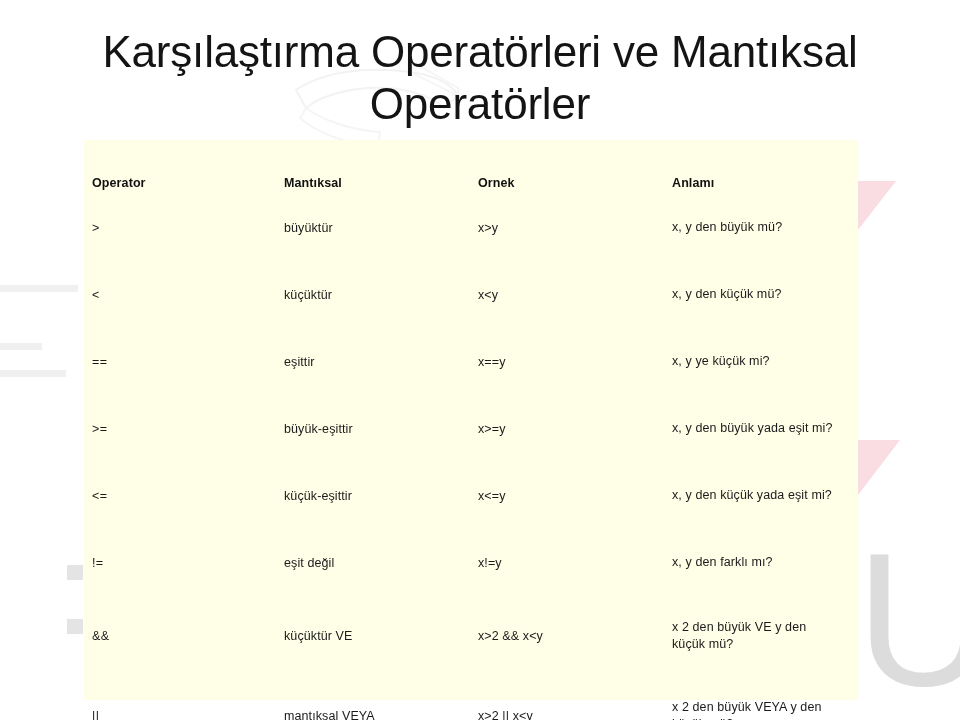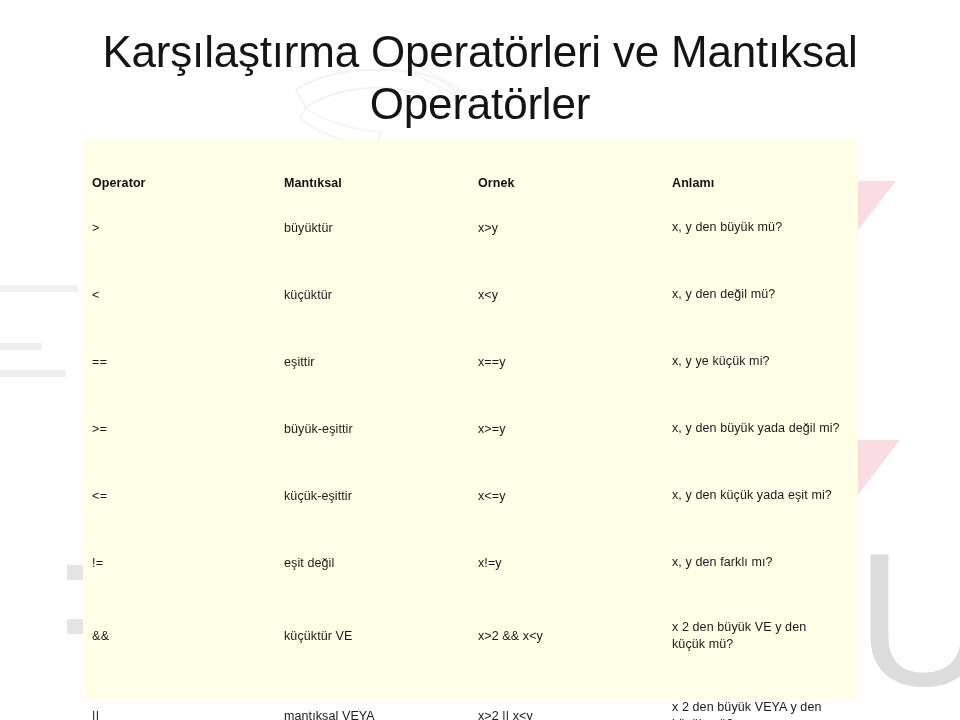--- a/index.html
+++ b/index.html
@@ -186,33 +186,33 @@
       <tr>
         <td class="op">&gt;</td>
         <td>büyüktür</td>
         <td>x&gt;y</td>
         <td class="meaning">x, y den büyük mü?</td>
       </tr>
       <tr>
         <td class="op">&lt;</td>
         <td>küçüktür</td>
         <td>x&lt;y</td>
-        <td class="meaning">x, y den değil mü?</td>
+        <td class="meaning">x, y den küçük mü?</td>
       </tr>
       <tr>
         <td class="op">==</td>
         <td>eşittir</td>
         <td>x==y</td>
         <td class="meaning">x, y ye küçük mi?</td>
       </tr>
       <tr>
         <td class="op">&gt;=</td>
         <td>büyük-eşittir</td>
         <td>x&gt;=y</td>
-        <td class="meaning">x, y den büyük yada değil mi?</td>
+        <td class="meaning">x, y den büyük yada eşit mi?</td>
       </tr>
       <tr>
         <td class="op">&lt;=</td>
         <td>küçük-eşittir</td>
         <td>x&lt;=y</td>
         <td class="meaning">x, y den küçük yada eşit mi?</td>
       </tr>
       <tr>
         <td class="op">!=</td>
         <td>eşit değil</td>

